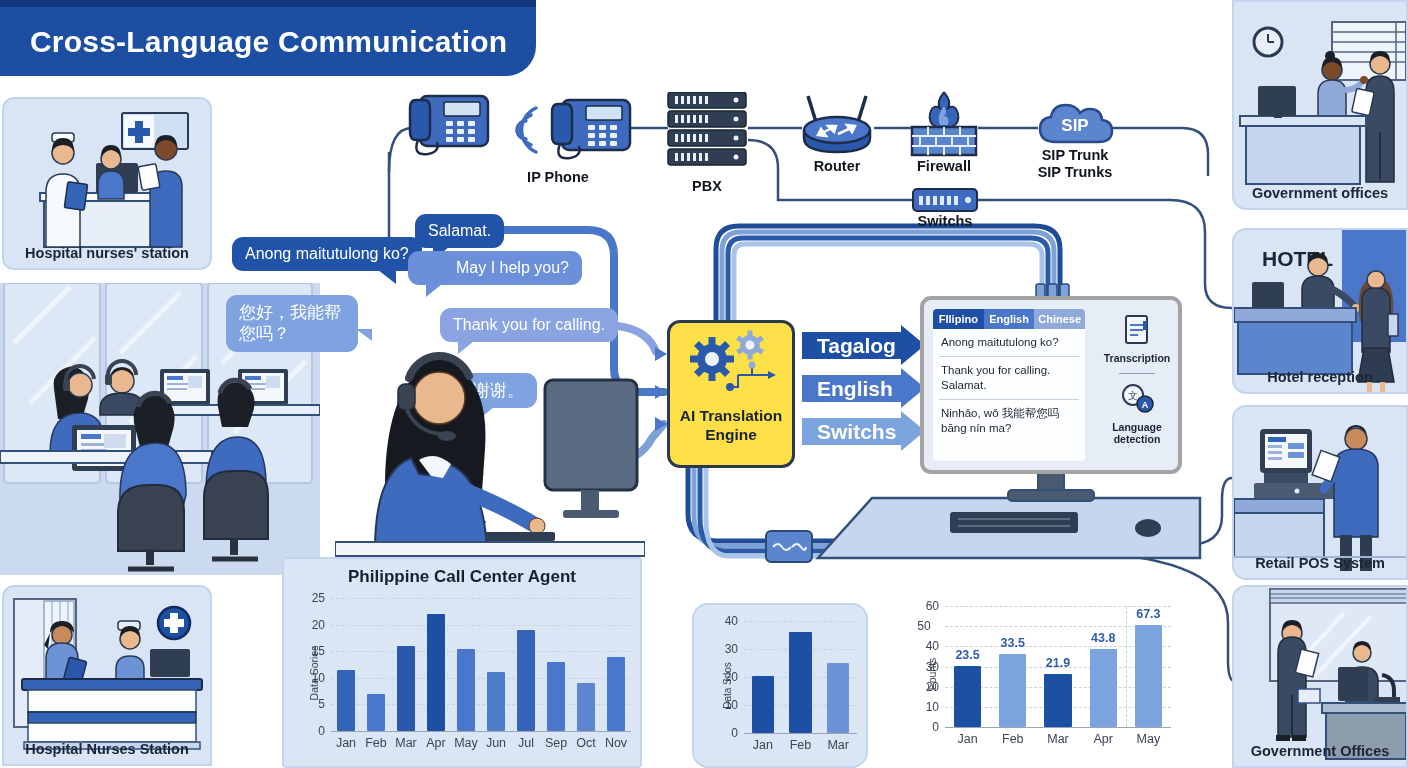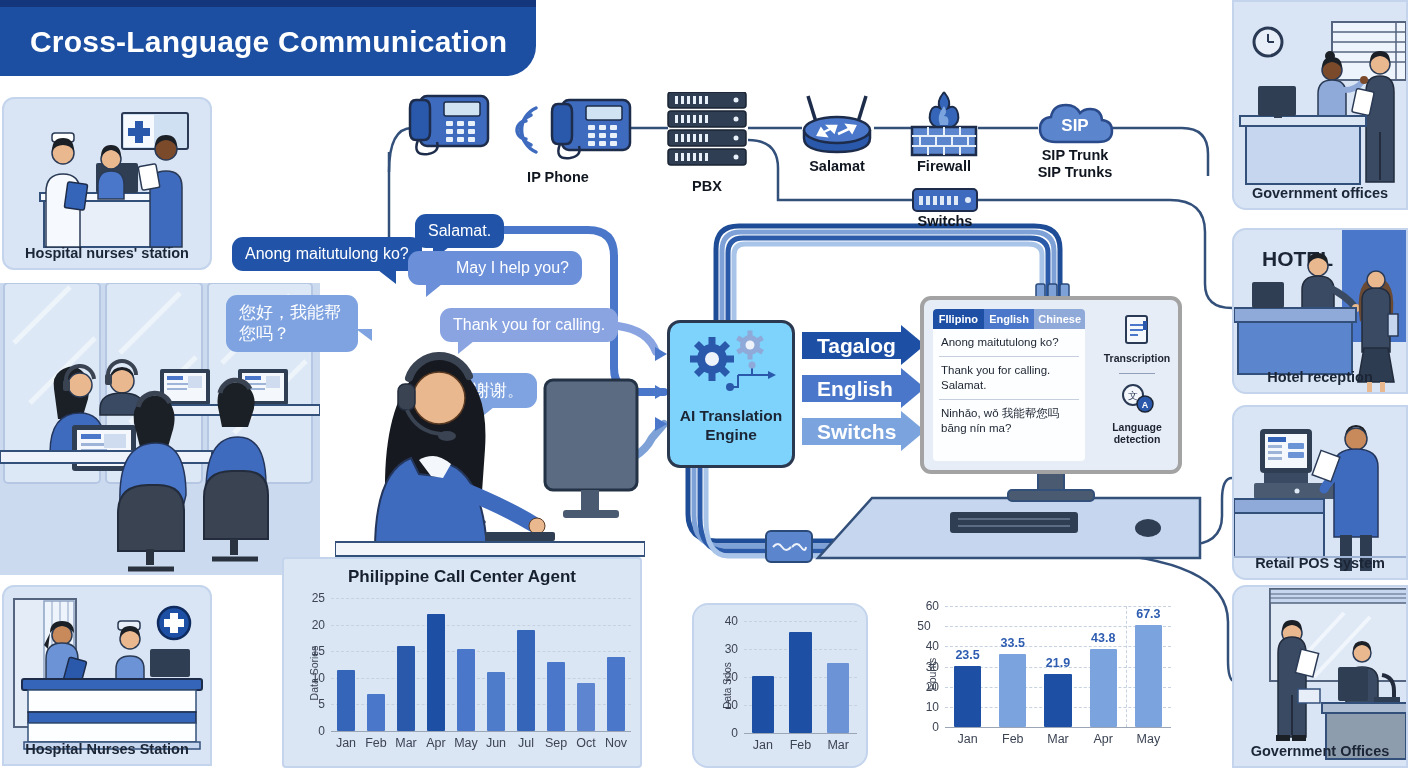--- a/index.html
+++ b/index.html
@@ -25,21 +25,21 @@
   .bub-pale{background:#7fa3e0;}
   .tail-bl::after,.tail-br::after,.tail-r::after{content:'';position:absolute;width:0;height:0;border-style:solid;}
   .tail-bl::after{left:18px;bottom:-12px;border-width:13px 16px 0 0;border-color:inherit;border-top-color:inherit;border-right-color:transparent;border-bottom-color:transparent;border-left-color:transparent;}
   .tail-br::after{right:26px;bottom:-13px;border-width:14px 0 0 18px;border-top-color:inherit;border-right-color:transparent;border-bottom-color:transparent;border-left-color:transparent;}
   .tail-r::after{right:-14px;top:60%;border-width:12px 0 0 16px;border-top-color:inherit;border-right-color:transparent;border-bottom-color:transparent;border-left-color:transparent;}
   .bub-dark.tail-bl::after,.bub-dark.tail-br::after{border-top-color:#2154a8;}
   .bub-mid.tail-bl::after{border-top-color:#6b8fd8;}
   .bub-light.tail-bl::after{border-top-color:#8aa4e2;}
   .bub-pale.tail-bl::after,.bub-pale.tail-r::after{border-top-color:#7fa3e0;}
   
-  #engine{left:667px;top:320px;width:128px;height:148px;background:#7dd3fc;border:3px solid #2b3950;border-radius:13px;text-align:center;box-sizing:border-box;}
+  #engine{left:667px;top:320px;width:128px;height:148px;background:#fde047;border:3px solid #2b3950;border-radius:13px;text-align:center;box-sizing:border-box;}
   #engine .engine-title{font-weight:bold;font-size:15.5px;color:#1b2535;line-height:1.2;padding:0 6px;}
   
   .flow-arrow{position:absolute;height:27px;width:99px;background:var(--c);color:#fff;font-weight:bold;
               font-size:21px;line-height:27px;padding-left:15px;box-sizing:border-box;}
   .flow-arrow::after{content:'';position:absolute;left:100%;top:-7px;width:0;height:0;
               border-top:20px solid transparent;border-bottom:20px solid transparent;border-left:24px solid var(--c);}
   
   #monitor{left:920px;top:296px;width:262px;height:178px;background:#e7edf7;border:4px solid #a3a3a3;border-radius:11px;box-sizing:border-box;}
   #screen-card{position:absolute;left:9px;top:9px;width:152px;bottom:9px;background:#fdfeff;border-radius:4px;overflow:hidden;}
   #tab-row{display:flex;height:20px;}
@@ -324,21 +324,21 @@
       <ellipse cx="37" cy="36" rx="33" ry="13" fill="#4a77c9" stroke="#1d2c4a" stroke-width="2.5"></ellipse>
       <g stroke="#fff" stroke-width="2.5" fill="#fff">
         <path d="M20 40 L34 33"></path>
           <polygon points="36,32 28,32 34,38"></polygon>
         <path d="M38 40 L53 33"></path>
           <polygon points="18,41 26,42 21,35"></polygon>
         <polygon points="55,32 47,31 52,38"></polygon>
       </g>
     </svg>
   </div>
-  <div class="net-label" style="left:798px;top:158px;width:78px;">Salamat</div>
+  <div class="net-label" style="left:798px;top:158px;width:78px;">Router</div>
 
   <div class="abs" style="left:910px;top:90px;">
     <svg width="68" height="68" viewBox="0 0 68 68">
       <path d="M34 2 q8 10 4 16 q8-4 10 6 q2 9-6 13 h-16 q-8-4-6-13 q2-10 10-6 q-4-6 4-16" fill="#3465b8" stroke="#1d2c4a" stroke-width="2"></path>
       <path d="M34 16 q4 6 0 10 q6 0 4 9 h-8 q-4-9 4-19" fill="#7ba3dd"></path>
       <rect x="2" y="37" width="64" height="28" fill="#5b85cc" stroke="#1d2c4a" stroke-width="2.5"></rect>
       <g stroke="#e8f0fa" stroke-width="2">
         <line x1="2" y1="46" x2="66" y2="46"></line>
           <line x1="2" y1="56" x2="66" y2="56"></line>
         <line x1="18" y1="37" x2="18" y2="46"></line>

